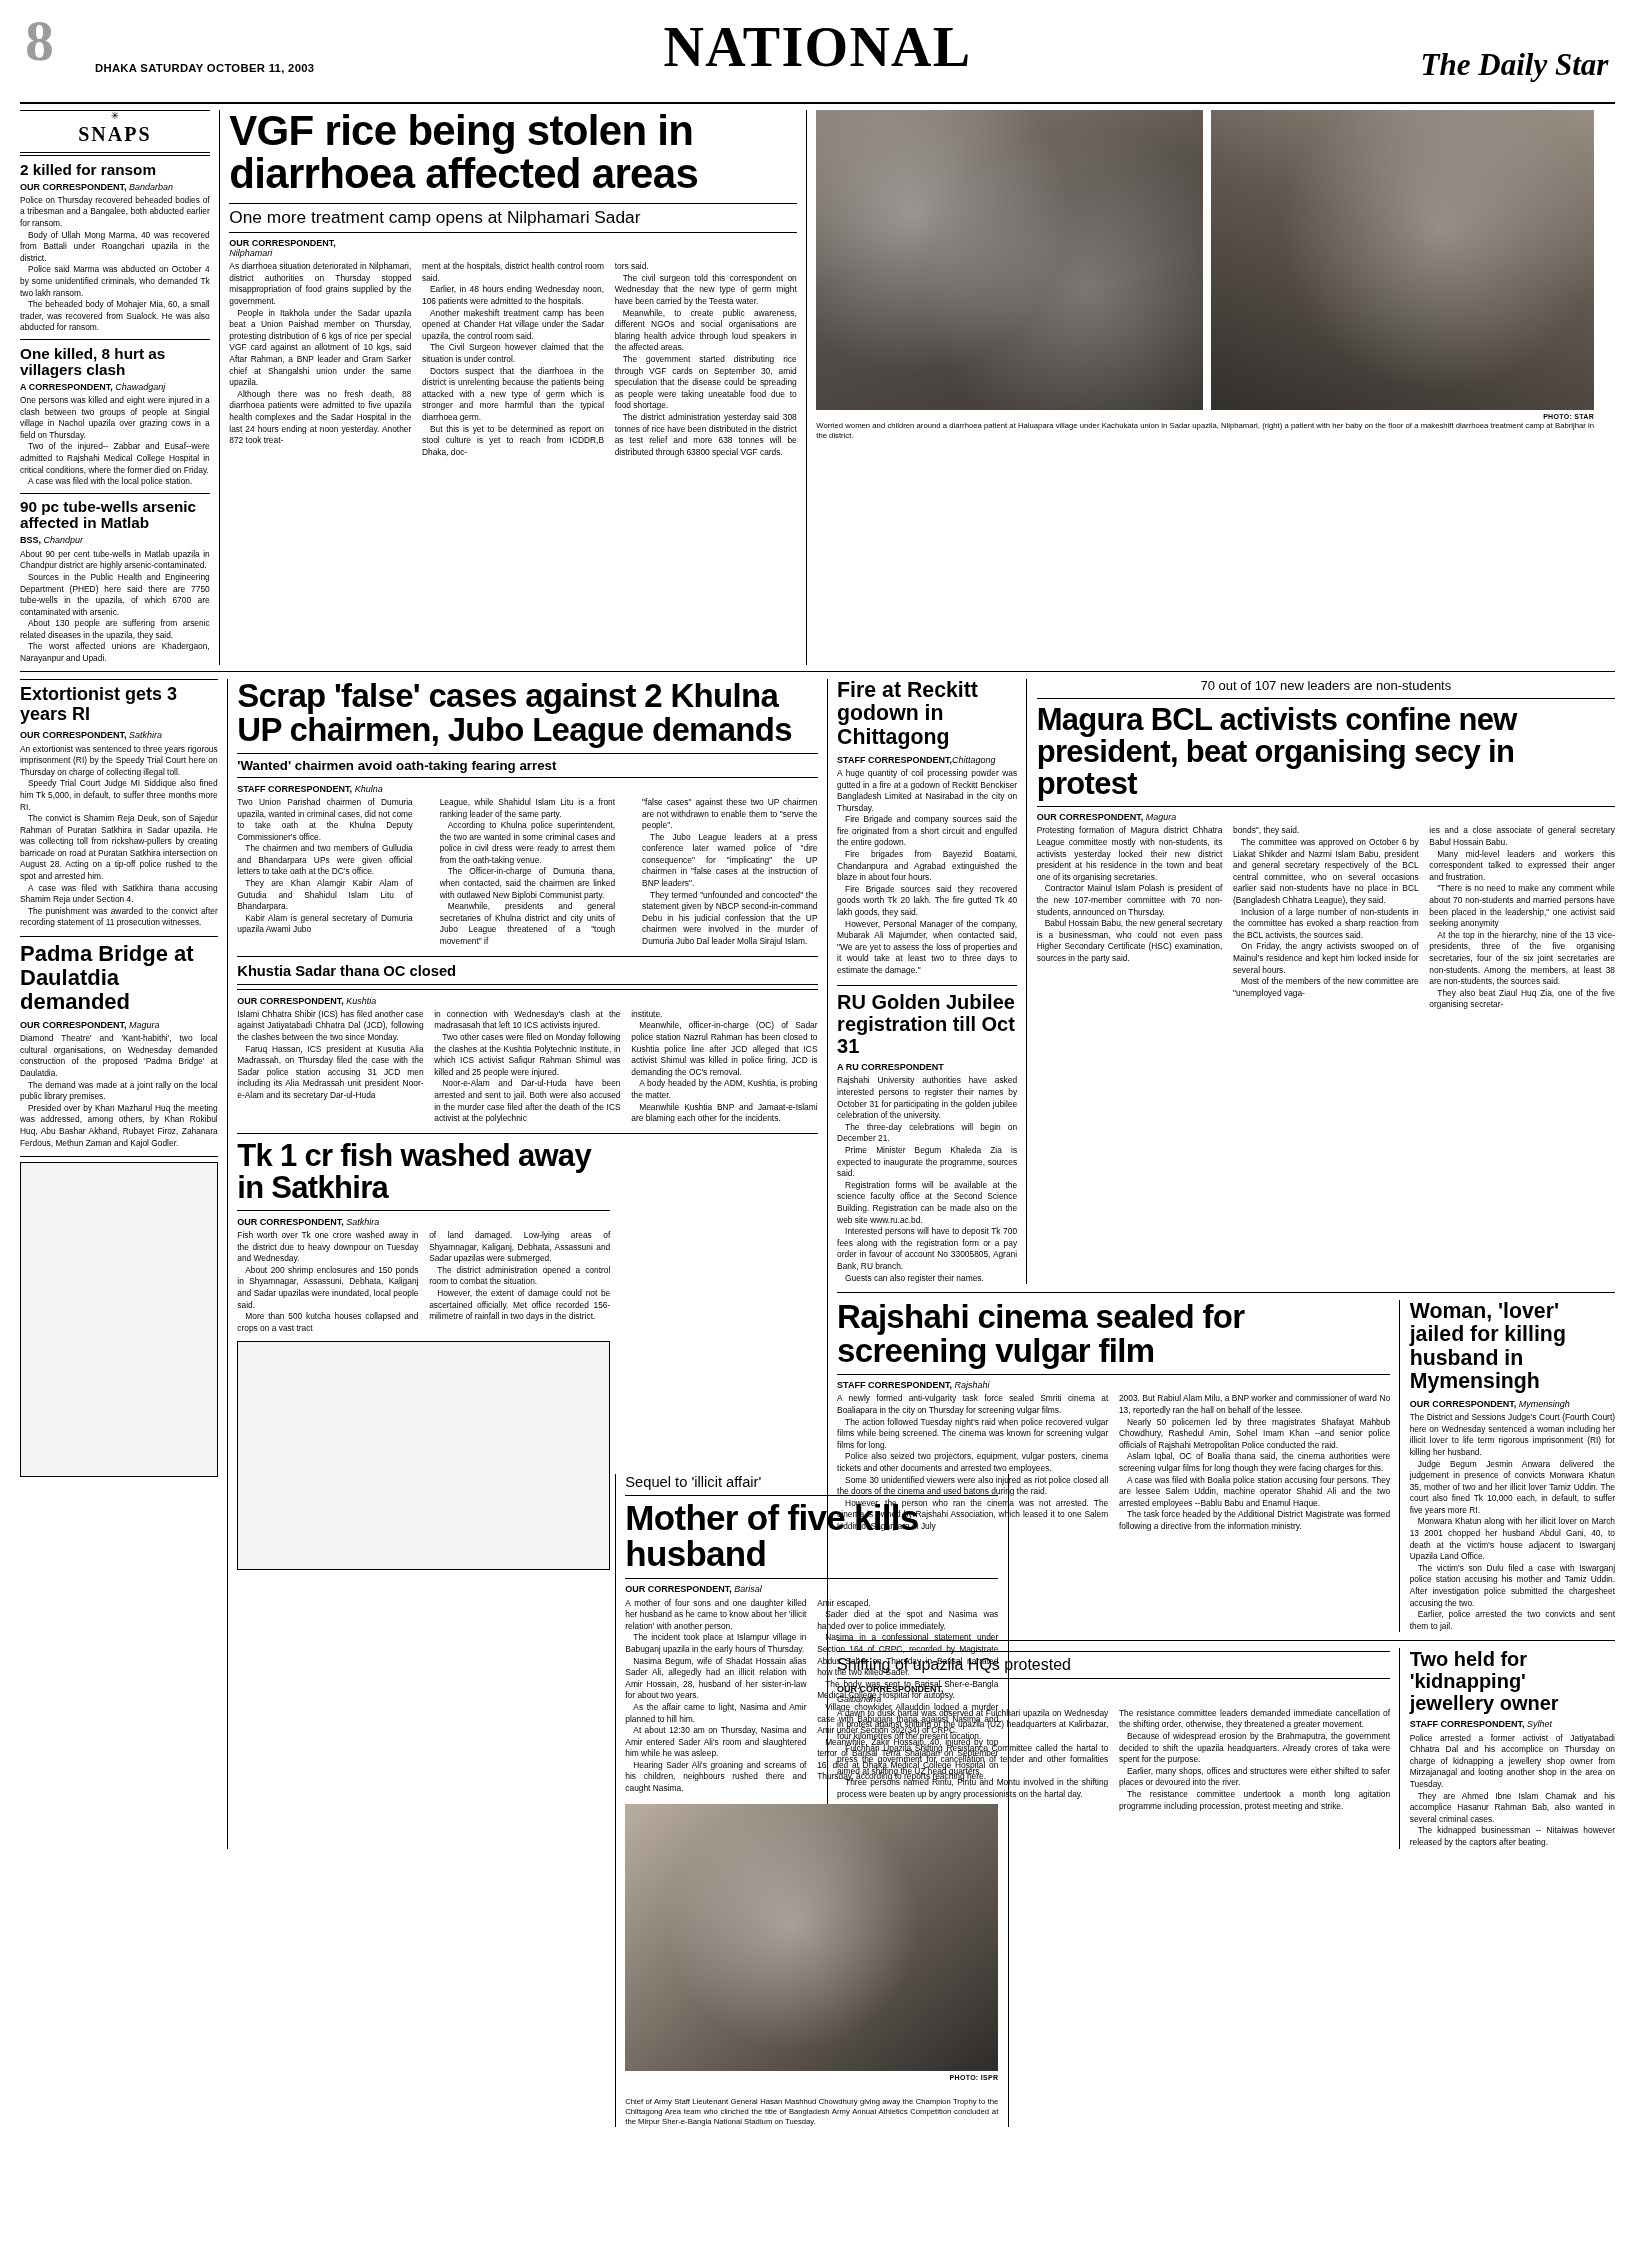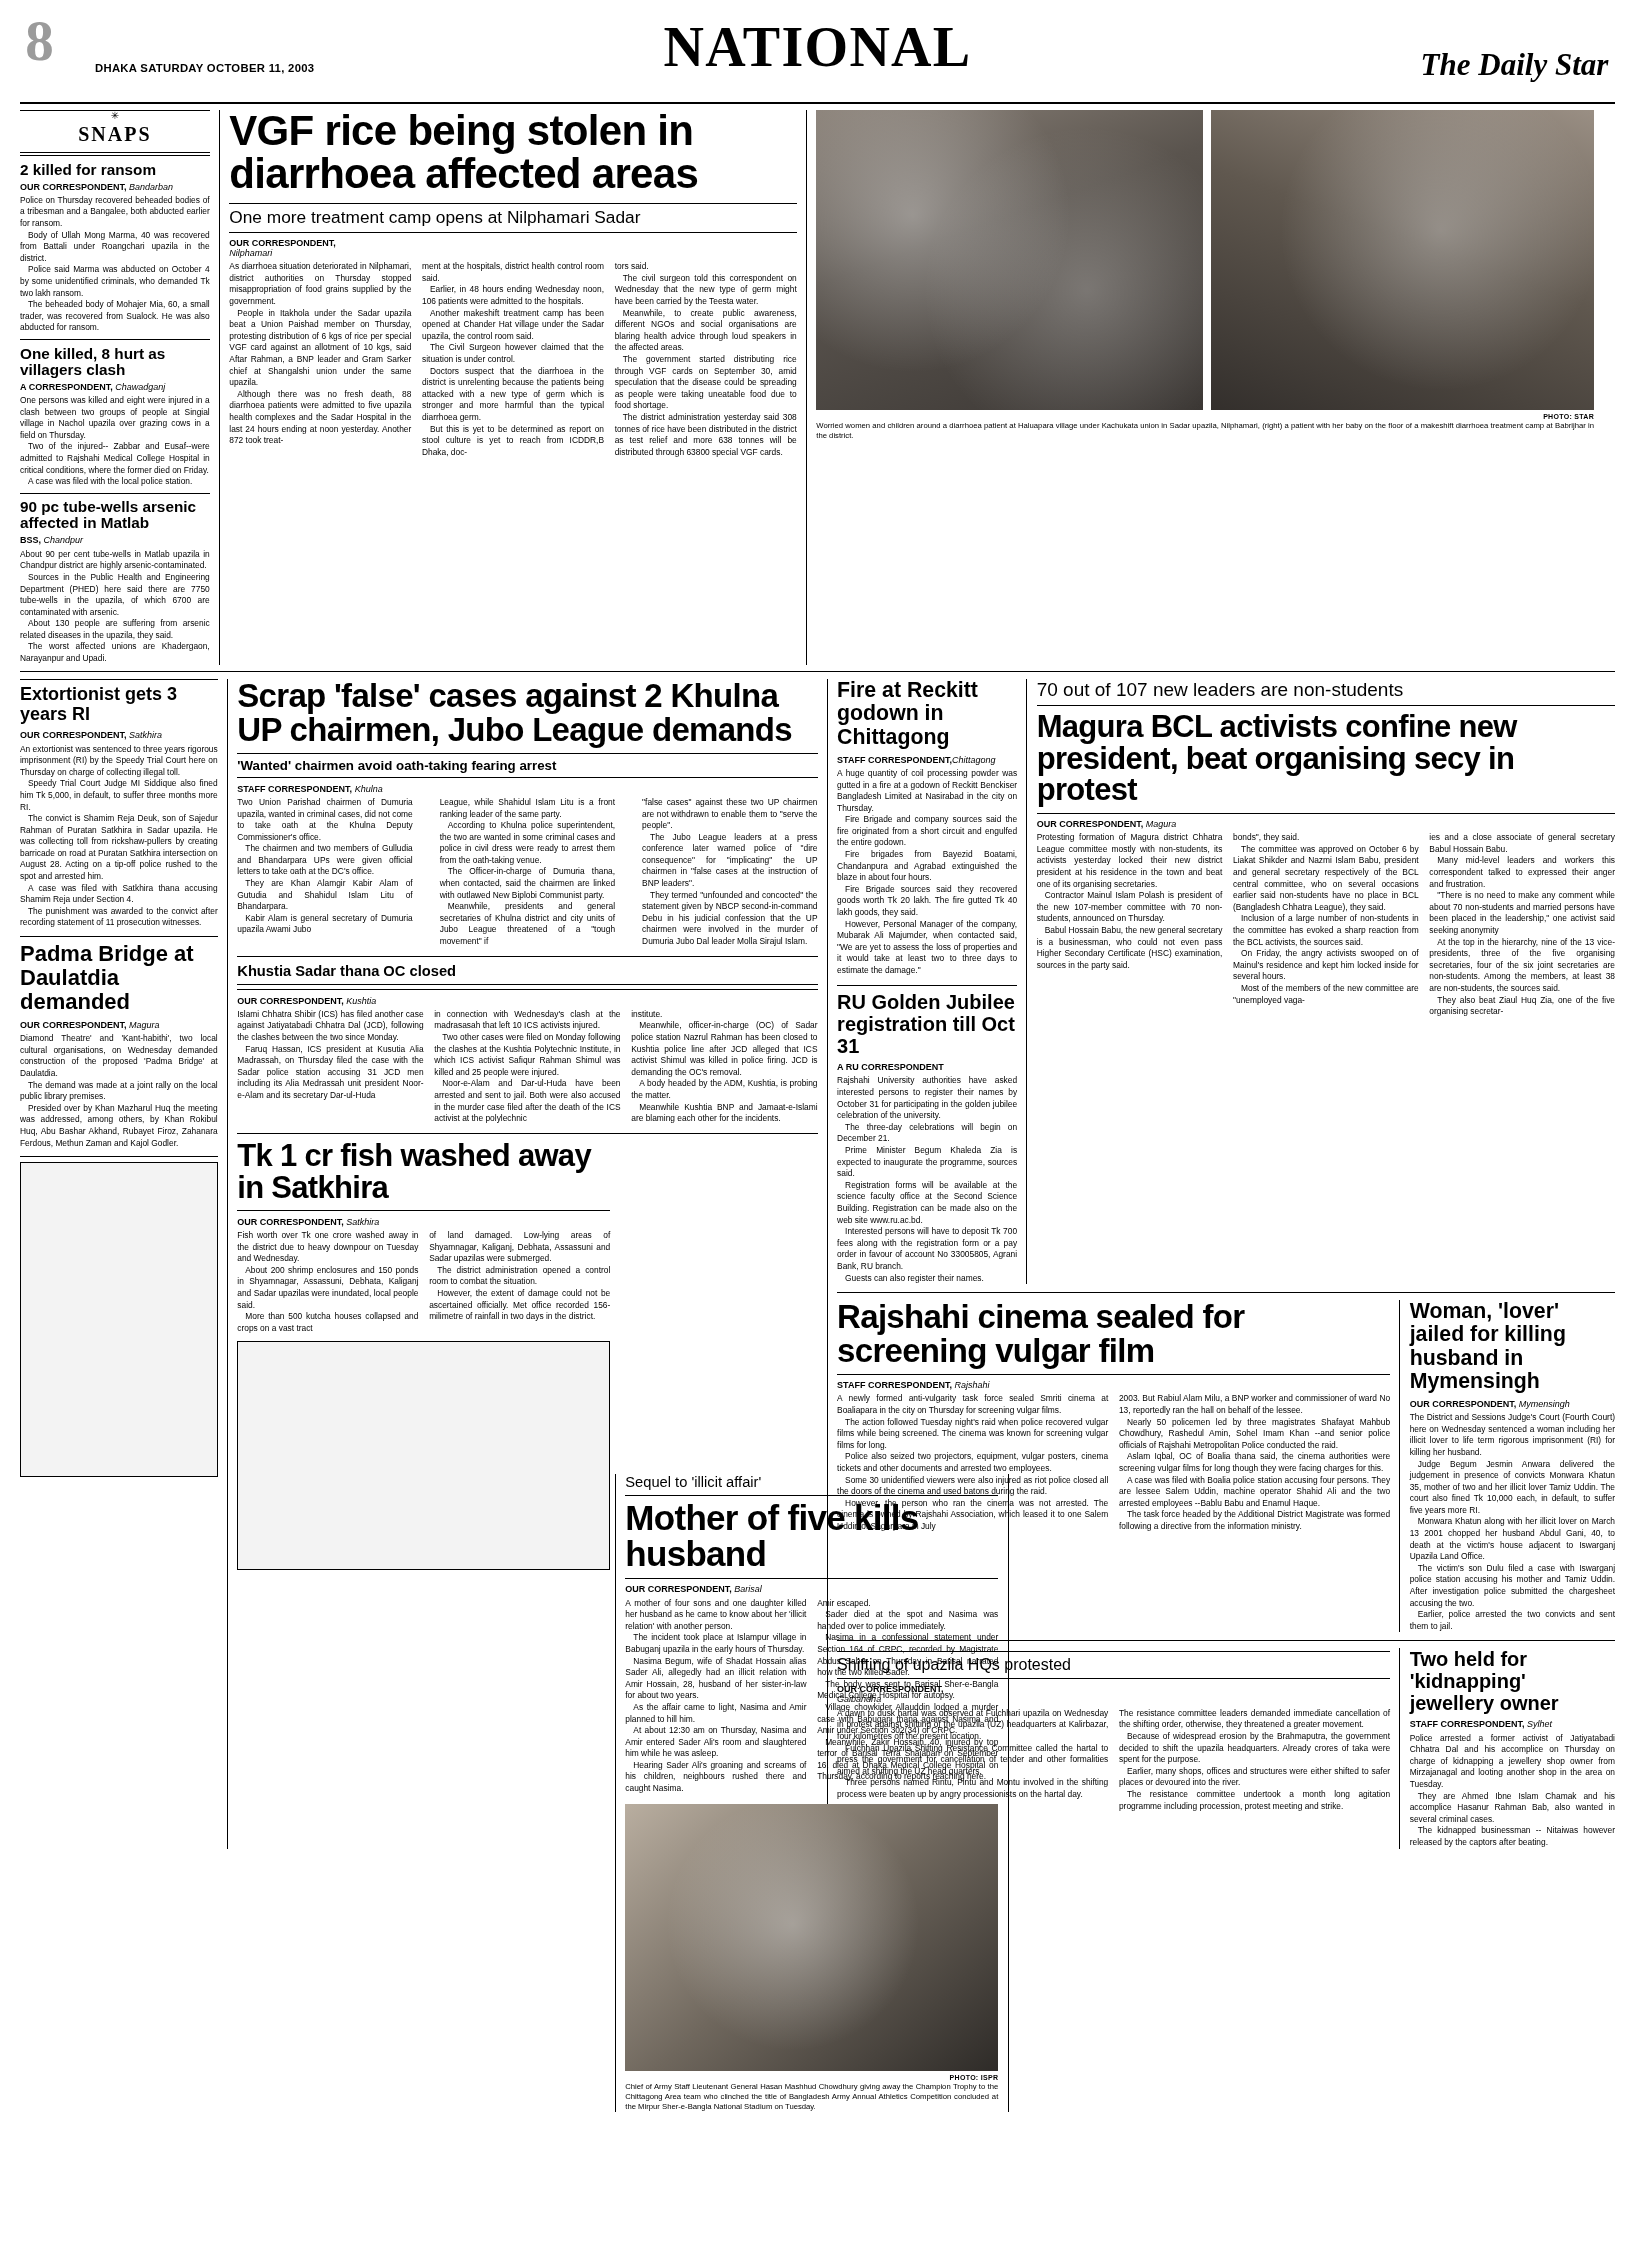--- a/index.html
+++ b/index.html
@@ -264,21 +264,21 @@
             <p class="body first">Rajshahi University authorities have asked interested persons to register their names by October 31 for participating in the golden jubilee celebration of the university.</p>
             <p class="body">The three-day celebrations will begin on December 21.</p>
             <p class="body">Prime Minister Begum Khaleda Zia is expected to inaugurate the programme, sources said.</p>
             <p class="body">Registration forms will be available at the science faculty office at the Second Science Building. Registration can be made also on the web site www.ru.ac.bd.</p>
             <p class="body">Interested persons will have to deposit Tk 700 fees along with the registration form or a pay order in favour of account No 33005805, Agrani Bank, RU branch.</p>
             <p class="body">Guests can also register their names.</p>
           </div>
         </div>
 
         <div style="flex:1;padding-left:9.3px;">
-          <div class="kicker" style="font-size:19px;">70 out of 107 new leaders are non-students</div>
+          <div class="kicker" style="font-size:13px;text-align:center;">70 out of 107 new leaders are non-students</div>
           <div class="rule-h" style="margin:2.7px 0 5.3px;"></div>
           <h1 class="head" style="font-size:31px;">Magura BCL activists confine new president, beat organising secy in protest</h1>
           <div class="rule-h" style="margin:4px 0 5.3px;"></div>
           <div class="byline"><span>OUR CORRESPONDENT,</span> <i>Magura</i></div>
           <div style="display:flex;gap:10.7px;">
             <div style="flex:1">
               <p class="body first">Protesting formation of Magura district Chhatra League committee mostly with non-students, its activists yesterday locked their new district president at his residence in the town and beat one of its organising secretaries.</p>
               <p class="body">Contractor Mainul Islam Polash is president of the new 107-member committee with 70 non-students, announced on Thursday.</p>
               <p class="body">Babul Hossain Babu, the new general secretary is a businessman, who could not even pass Higher Secondary Certificate (HSC) examination, sources in the party said.</p>
             </div>
@@ -389,17 +389,17 @@
         <p class="body">Nasima in a confessional statement under Section 164 of CRPC, recorded by Magistrate Abdus Sabur on Thursday in Barisal narrated how the two killed Sader.</p>
         <p class="body">The body was sent to Barisal Sher-e-Bangla Medical College Hospital for autopsy.</p>
         <p class="body">Village chowkider Allauddin lodged a murder case with Babuganj thana against Nasima and Amir under Section 302(34) of CRPC.</p>
         <p class="body">Meanwhile, Zakir Hossain, 40, injured by top terror of Barisal Terra Shajahan on September 16, died at Dhaka Medical College Hospital on Thursday, according to reports reaching here.</p>
       </div>
     </div>
     <div class="photo" style="height:267px;margin-top:9.3px;">
         <div class="ph-grad3"></div>
       </div>
     <div class="photo-credit" style="margin-top:2.7px;">PHOTO: ISPR</div>
-    <div class="caption" style="margin-top:1px;">Chief of Army Staff Lieutenant General Hasan Mashhud Chowdhury giving away the Champion Trophy to the Chittagong Area team who clinched the title of Bangladesh Army Annual Athletics Competition concluded at the Mirpur Sher-e-Bangla National Stadium on Tuesday.</div>
+    <div class="caption" style="margin-top:16px;">Chief of Army Staff Lieutenant General Hasan Mashhud Chowdhury giving away the Champion Trophy to the Chittagong Area team who clinched the title of Bangladesh Army Annual Athletics Competition concluded at the Mirpur Sher-e-Bangla National Stadium on Tuesday.</div>
   </div>
 
 </div>
 
 
 </body></html>

